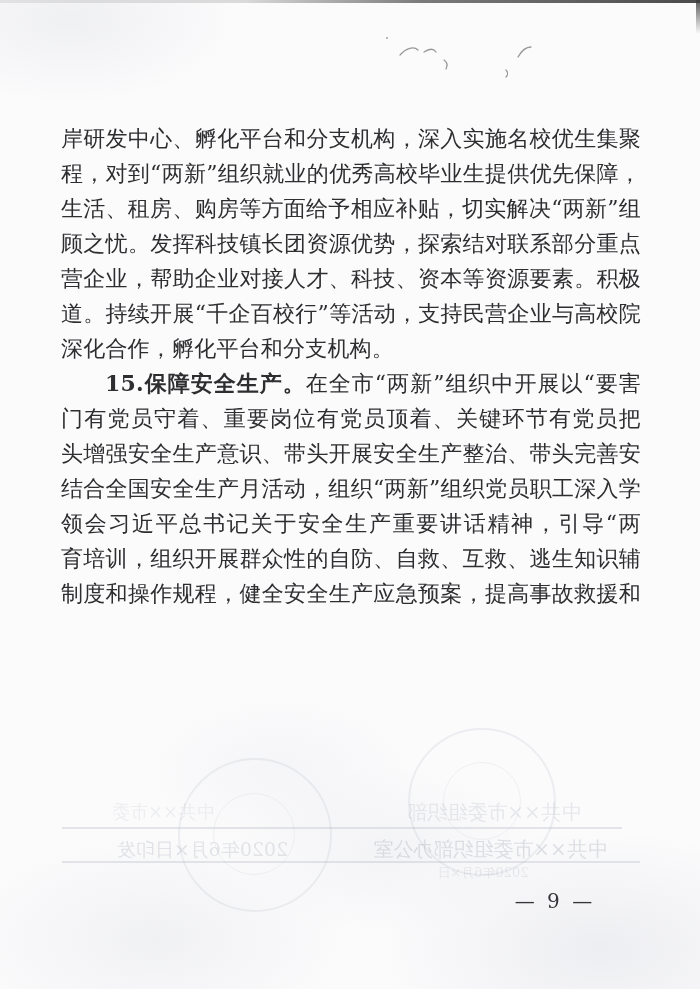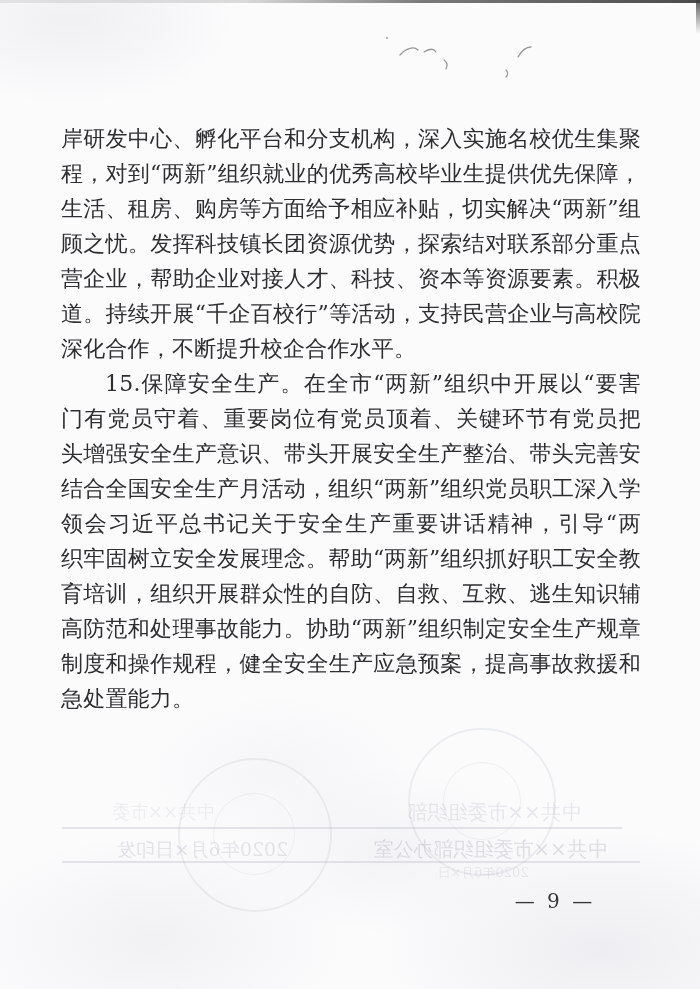--- a/index.html
+++ b/index.html
@@ -34,21 +34,21 @@
   .pen-marks { position: absolute; left: 378px; top: 30px; }
   
   .doc-text {
     position: absolute; left: 61px; top: 121px; width: 580px;
     font-size: 22px; line-height: 35px; color: #2e2e31;
     letter-spacing: 0.2px;
   }
   .line { height: 35px; white-space: nowrap; }
   .jline { white-space: normal; text-align: justify; text-align-last: justify; overflow: hidden; }
   .indent { text-indent: 44px; }
-  .bold { font-weight: 400; }
+  .bold { font-weight: 700; }
   
   .ghost {
     position: absolute; transform: scaleX(-1);
     color: #8d93a2; filter: blur(0.7px);
     white-space: nowrap; text-align: center;
   }
   .ghost-rule { position: absolute; height: 1.5px; background: rgba(170,176,188,.30); }
   .ghost-circle {
     position: absolute; border-radius: 50%;
     border: 2px solid rgba(165,171,184,.17);
@@ -83,33 +83,30 @@
     </g>
   </svg>
 
   <div class="doc-text">
     <div class="line jline">岸研发中心、孵化平台和分支机构，深入实施名校优生集聚工</div>
     <div class="line jline">程，对到“两新”组织就业的优秀高校毕业生提供优先保障，在</div>
     <div class="line jline">生活、租房、购房等方面给予相应补贴，切实解决“两新”组织后</div>
     <div class="line jline">顾之忧。发挥科技镇长团资源优势，探索结对联系部分重点民</div>
     <div class="line jline">营企业，帮助企业对接人才、科技、资本等资源要素。积极推进</div>
     <div class="line jline">道。持续开展“千企百校行”等活动，支持民营企业与高校院所</div>
-    <div class="line">深化合作，不断提升校企合作水平。</div>
+    <div class="line">深化合作，孵化平台和分支机构。</div>
 
     <div class="line jline indent"><span class="bold">15.保障安全生产。</span><span>在全市“两新”组织中开展以“要害部</span></div>
 
     <div class="line jline">门有党员守着、重要岗位有党员顶着、关键环节有党员把着，带</div>
     <div class="line jline">头增强安全生产意识、带头开展安全生产整治、带头完善安全</div>
     <div class="line jline">结合全国安全生产月活动，组织“两新”组织党员职工深入学习</div>
     <div class="line jline">领会习近平总书记关于安全生产重要讲话精神，引导“两新”组</div>
-    <div class="line jline">织牢固树立安全发展理念。帮助“两新”组织抓好职工安全教</div>
     <div class="line jline">育培训，组织开展群众性的自防、自救、互救、逃生知识辅导，提</div>
-    <div class="line jline">高防范和处理事故能力。协助“两新”组织制定安全生产规章</div>
     <div class="line jline">制度和操作规程，健全安全生产应急预案，提高事故救援和应</div>
-    <div class="line">急处置能力。</div>
   </div>
 
   <div class="ghost-circle" style="left:178px; top:758px; width:150px; height:150px;"></div>
   <div class="ghost-circle-inner" style="left:213px; top:793px; width:80px; height:80px;"></div>
   <div class="ghost-circle" style="left:408px; top:728px; width:144px; height:144px;"></div>
   <div class="ghost-circle-inner" style="left:443px; top:762px; width:76px; height:76px;"></div>
 
   <div class="ghost-rule" style="left:62px; top:827px; width:560px;"></div>
   <div class="ghost-rule" style="left:62px; top:861px; width:578px;"></div>
 

